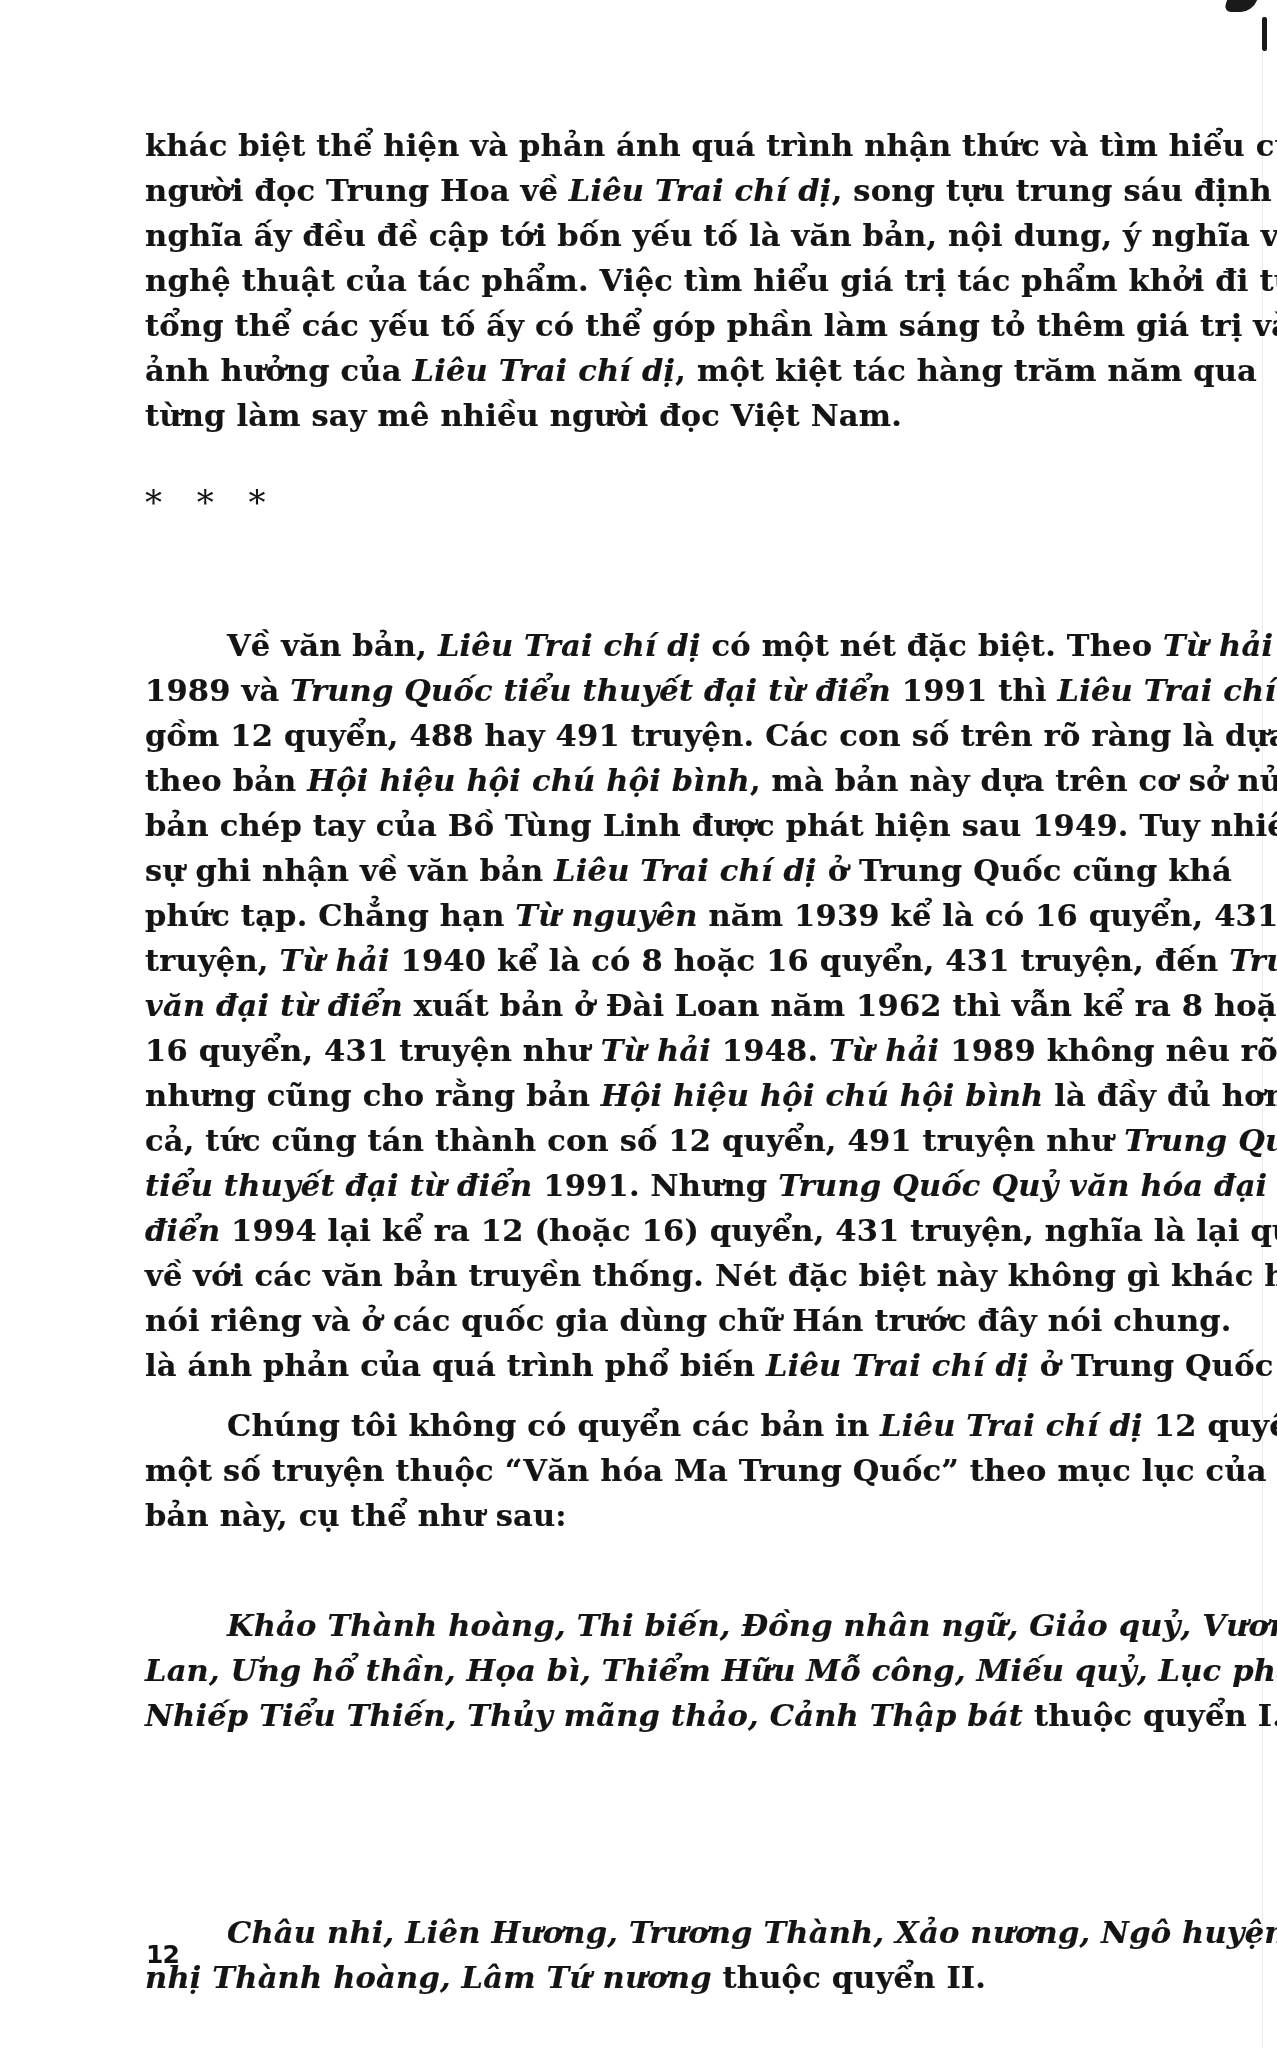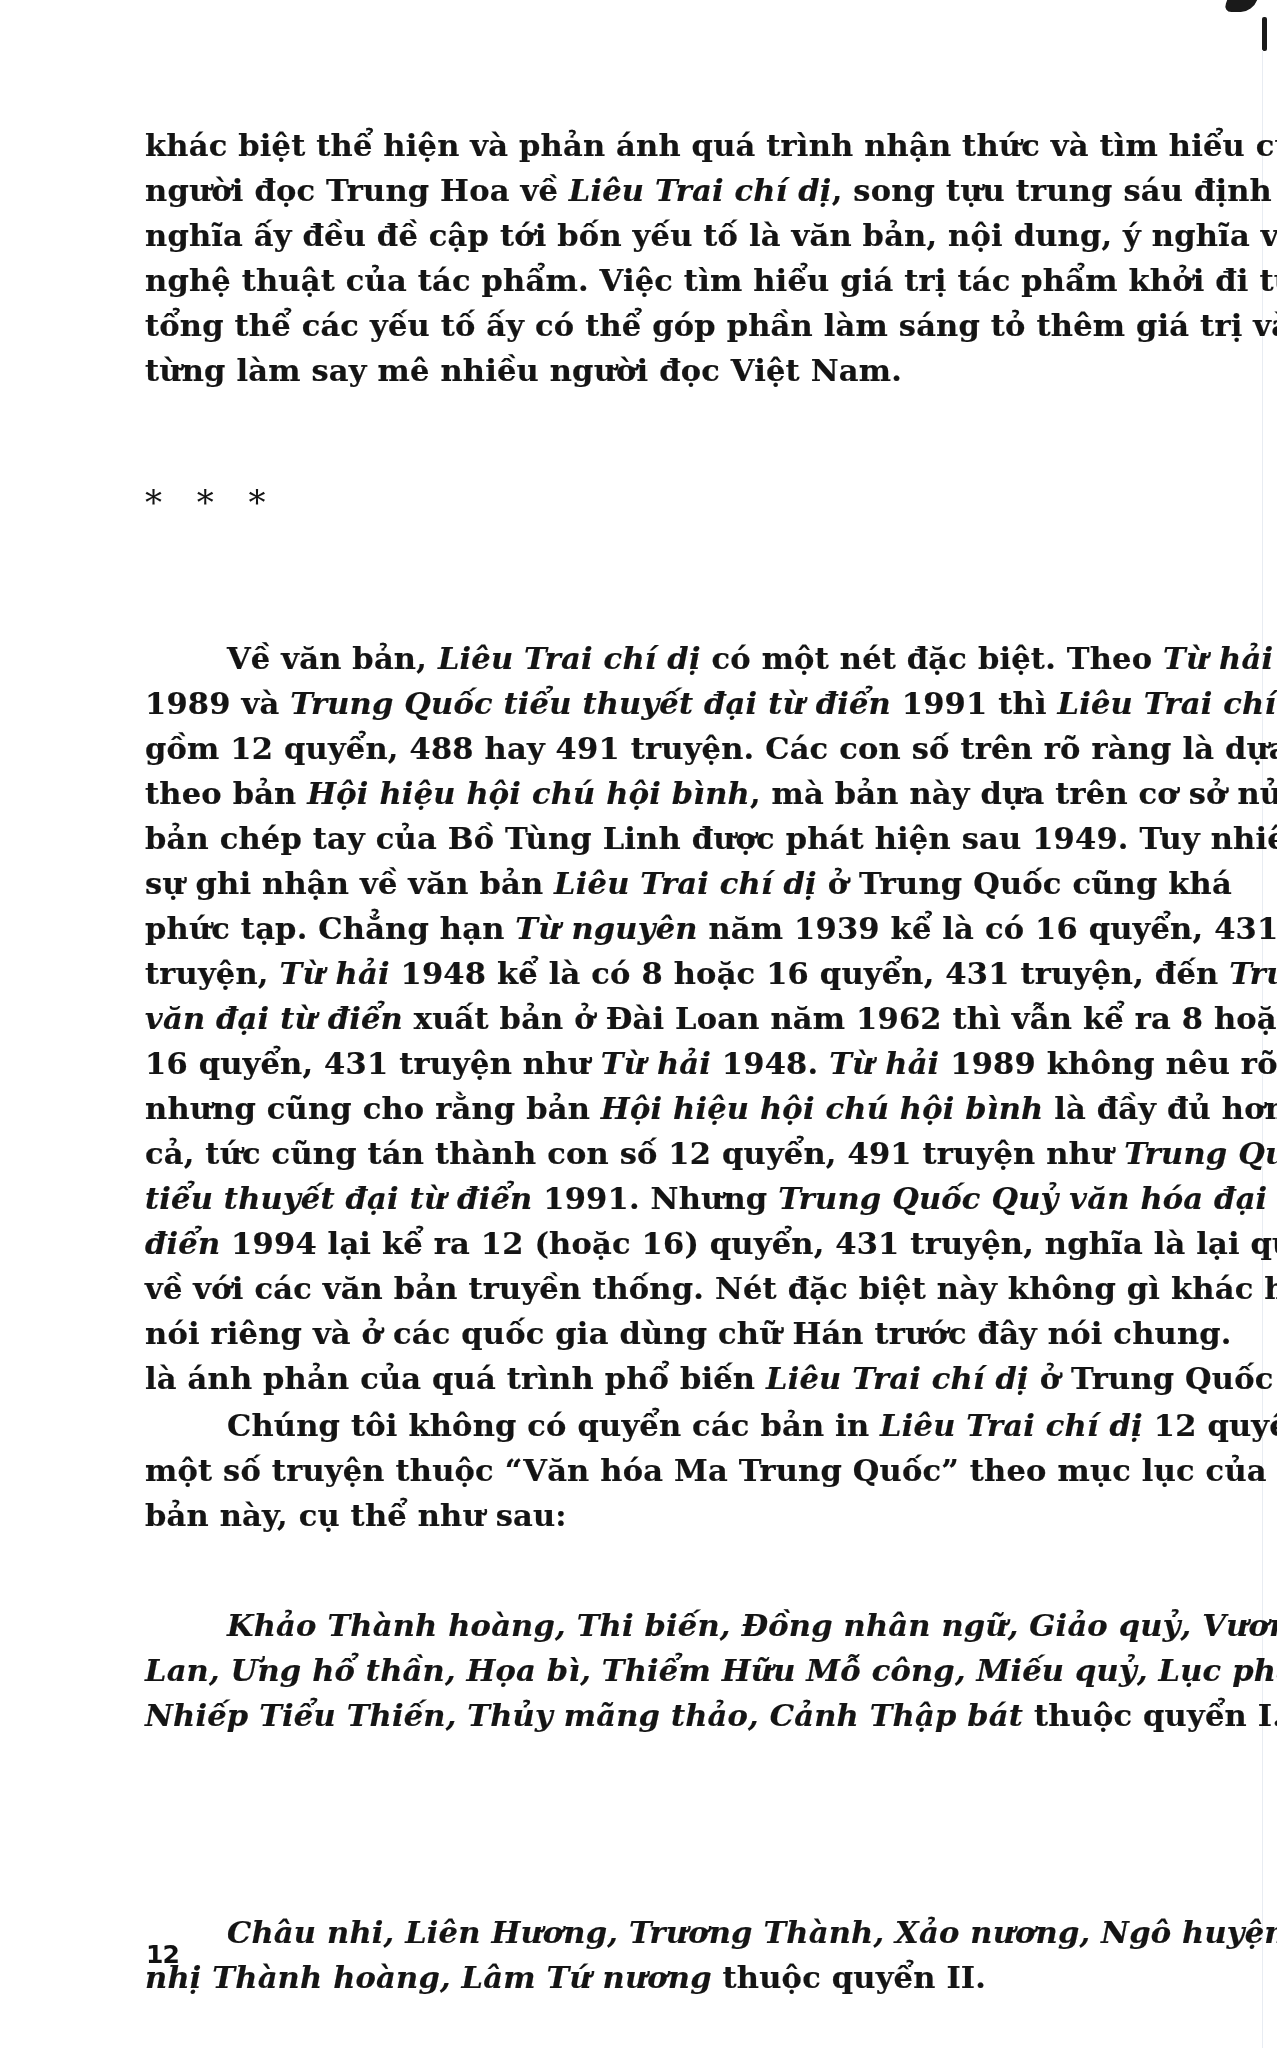--- a/index.html
+++ b/index.html
@@ -33,34 +33,35 @@
   <div class="corner-mark"></div>
   <div class="edge-tick"></div>
   <div class="edge-line"></div>
 
   <div class="block" id="p1" style="top:123px;">
       <div class="line"><span>khác biệt thể hiện và phản ánh quá trình nhận thức và tìm hiểu của</span></div>
       <div class="line"><span>người đọc Trung Hoa về </span><span class="it">Liêu Trai chí dị</span><span>, song tựu trung sáu định</span></div>
       <div class="line"><span>nghĩa ấy đều đề cập tới bốn yếu tố là văn bản, nội dung, ý nghĩa và</span></div>
       <div class="line"><span>nghệ thuật của tác phẩm. Việc tìm hiểu giá trị tác phẩm khởi đi từ</span></div>
       <div class="line"><span>tổng thể các yếu tố ấy có thể góp phần làm sáng tỏ thêm giá trị và</span></div>
+      <div class="line"><span>ảnh hưởng của </span><span class="it">Liêu Trai chí dị</span><span>, một kiệt tác hàng trăm năm qua</span></div>
       <div class="line last"><span>từng làm say mê nhiều người đọc Việt Nam.</span></div>
     </div>
 
   <div class="asterisks">* * *</div>
 
-  <div class="block" id="p2" style="top:636px;">
+  <div class="block" id="p2" style="top:623px;">
       <div class="line indent"><span>Về văn bản, </span><span class="it">Liêu Trai chí dị</span><span> có một nét đặc biệt. Theo </span><span class="it">Từ hải</span></div>
       <div class="line"><span>1989 và </span><span class="it">Trung Quốc tiểu thuyết đại từ điển</span><span> 1991 thì </span><span class="it">Liêu Trai chí dị</span></div>
       <div class="line"><span>gồm 12 quyển, 488 hay 491 truyện. Các con số trên rõ ràng là dựa</span></div>
       <div class="line"><span>theo bản </span><span class="it">Hội hiệu hội chú hội bình</span><span>, mà bản này dựa trên cơ sở nửa</span></div>
       <div class="line"><span>bản chép tay của Bồ Tùng Linh được phát hiện sau 1949. Tuy nhiên,</span></div>
       <div class="line"><span>sự ghi nhận về văn bản </span><span class="it">Liêu Trai chí dị</span><span> ở Trung Quốc cũng khá</span></div>
       <div class="line"><span>phức tạp. Chẳng hạn </span><span class="it">Từ nguyên</span><span> năm 1939 kể là có 16 quyển, 431</span></div>
-      <div class="line"><span>truyện, </span><span class="it">Từ hải</span><span> 1948 kể là có 8 hoặc 16 quyển, 431 truyện, đến </span><span class="it">Trung</span></div>
+      <div class="line"><span>truyện, </span><span class="it">Từ hải</span><span> 1940 kể là có 8 hoặc 16 quyển, 431 truyện, đến </span><span class="it">Trung</span></div>
       <div class="line"><span class="it">văn đại từ điển</span><span> xuất bản ở Đài Loan năm 1962 thì vẫn kể ra 8 hoặc</span></div>
       <div class="line"><span>16 quyển, 431 truyện như </span><span class="it">Từ hải</span><span> 1948. </span><span class="it">Từ hải</span><span> 1989 không nêu rõ,</span></div>
       <div class="line"><span>nhưng cũng cho rằng bản </span><span class="it">Hội hiệu hội chú hội bình</span><span> là đầy đủ hơn</span></div>
       <div class="line"><span>cả, tức cũng tán thành con số 12 quyển, 491 truyện như </span><span class="it">Trung Quốc</span></div>
       <div class="line"><span class="it">tiểu thuyết đại từ điển</span><span> 1991. Nhưng </span><span class="it">Trung Quốc Quỷ văn hóa đại từ</span></div>
       <div class="line"><span class="it">điển</span><span> 1994 lại kể ra 12 (hoặc 16) quyển, 431 truyện, nghĩa là lại quay</span></div>
       <div class="line"><span>về với các văn bản truyền thống. Nét đặc biệt này không gì khác hơn</span></div>
       <div class="line last"><span>nói riêng và ở các quốc gia dùng chữ Hán trước đây nói chung.</span></div>
       <div class="line"><span>là ánh phản của quá trình phổ biến </span><span class="it">Liêu Trai chí dị</span><span> ở Trung Quốc</span></div>
     </div>

